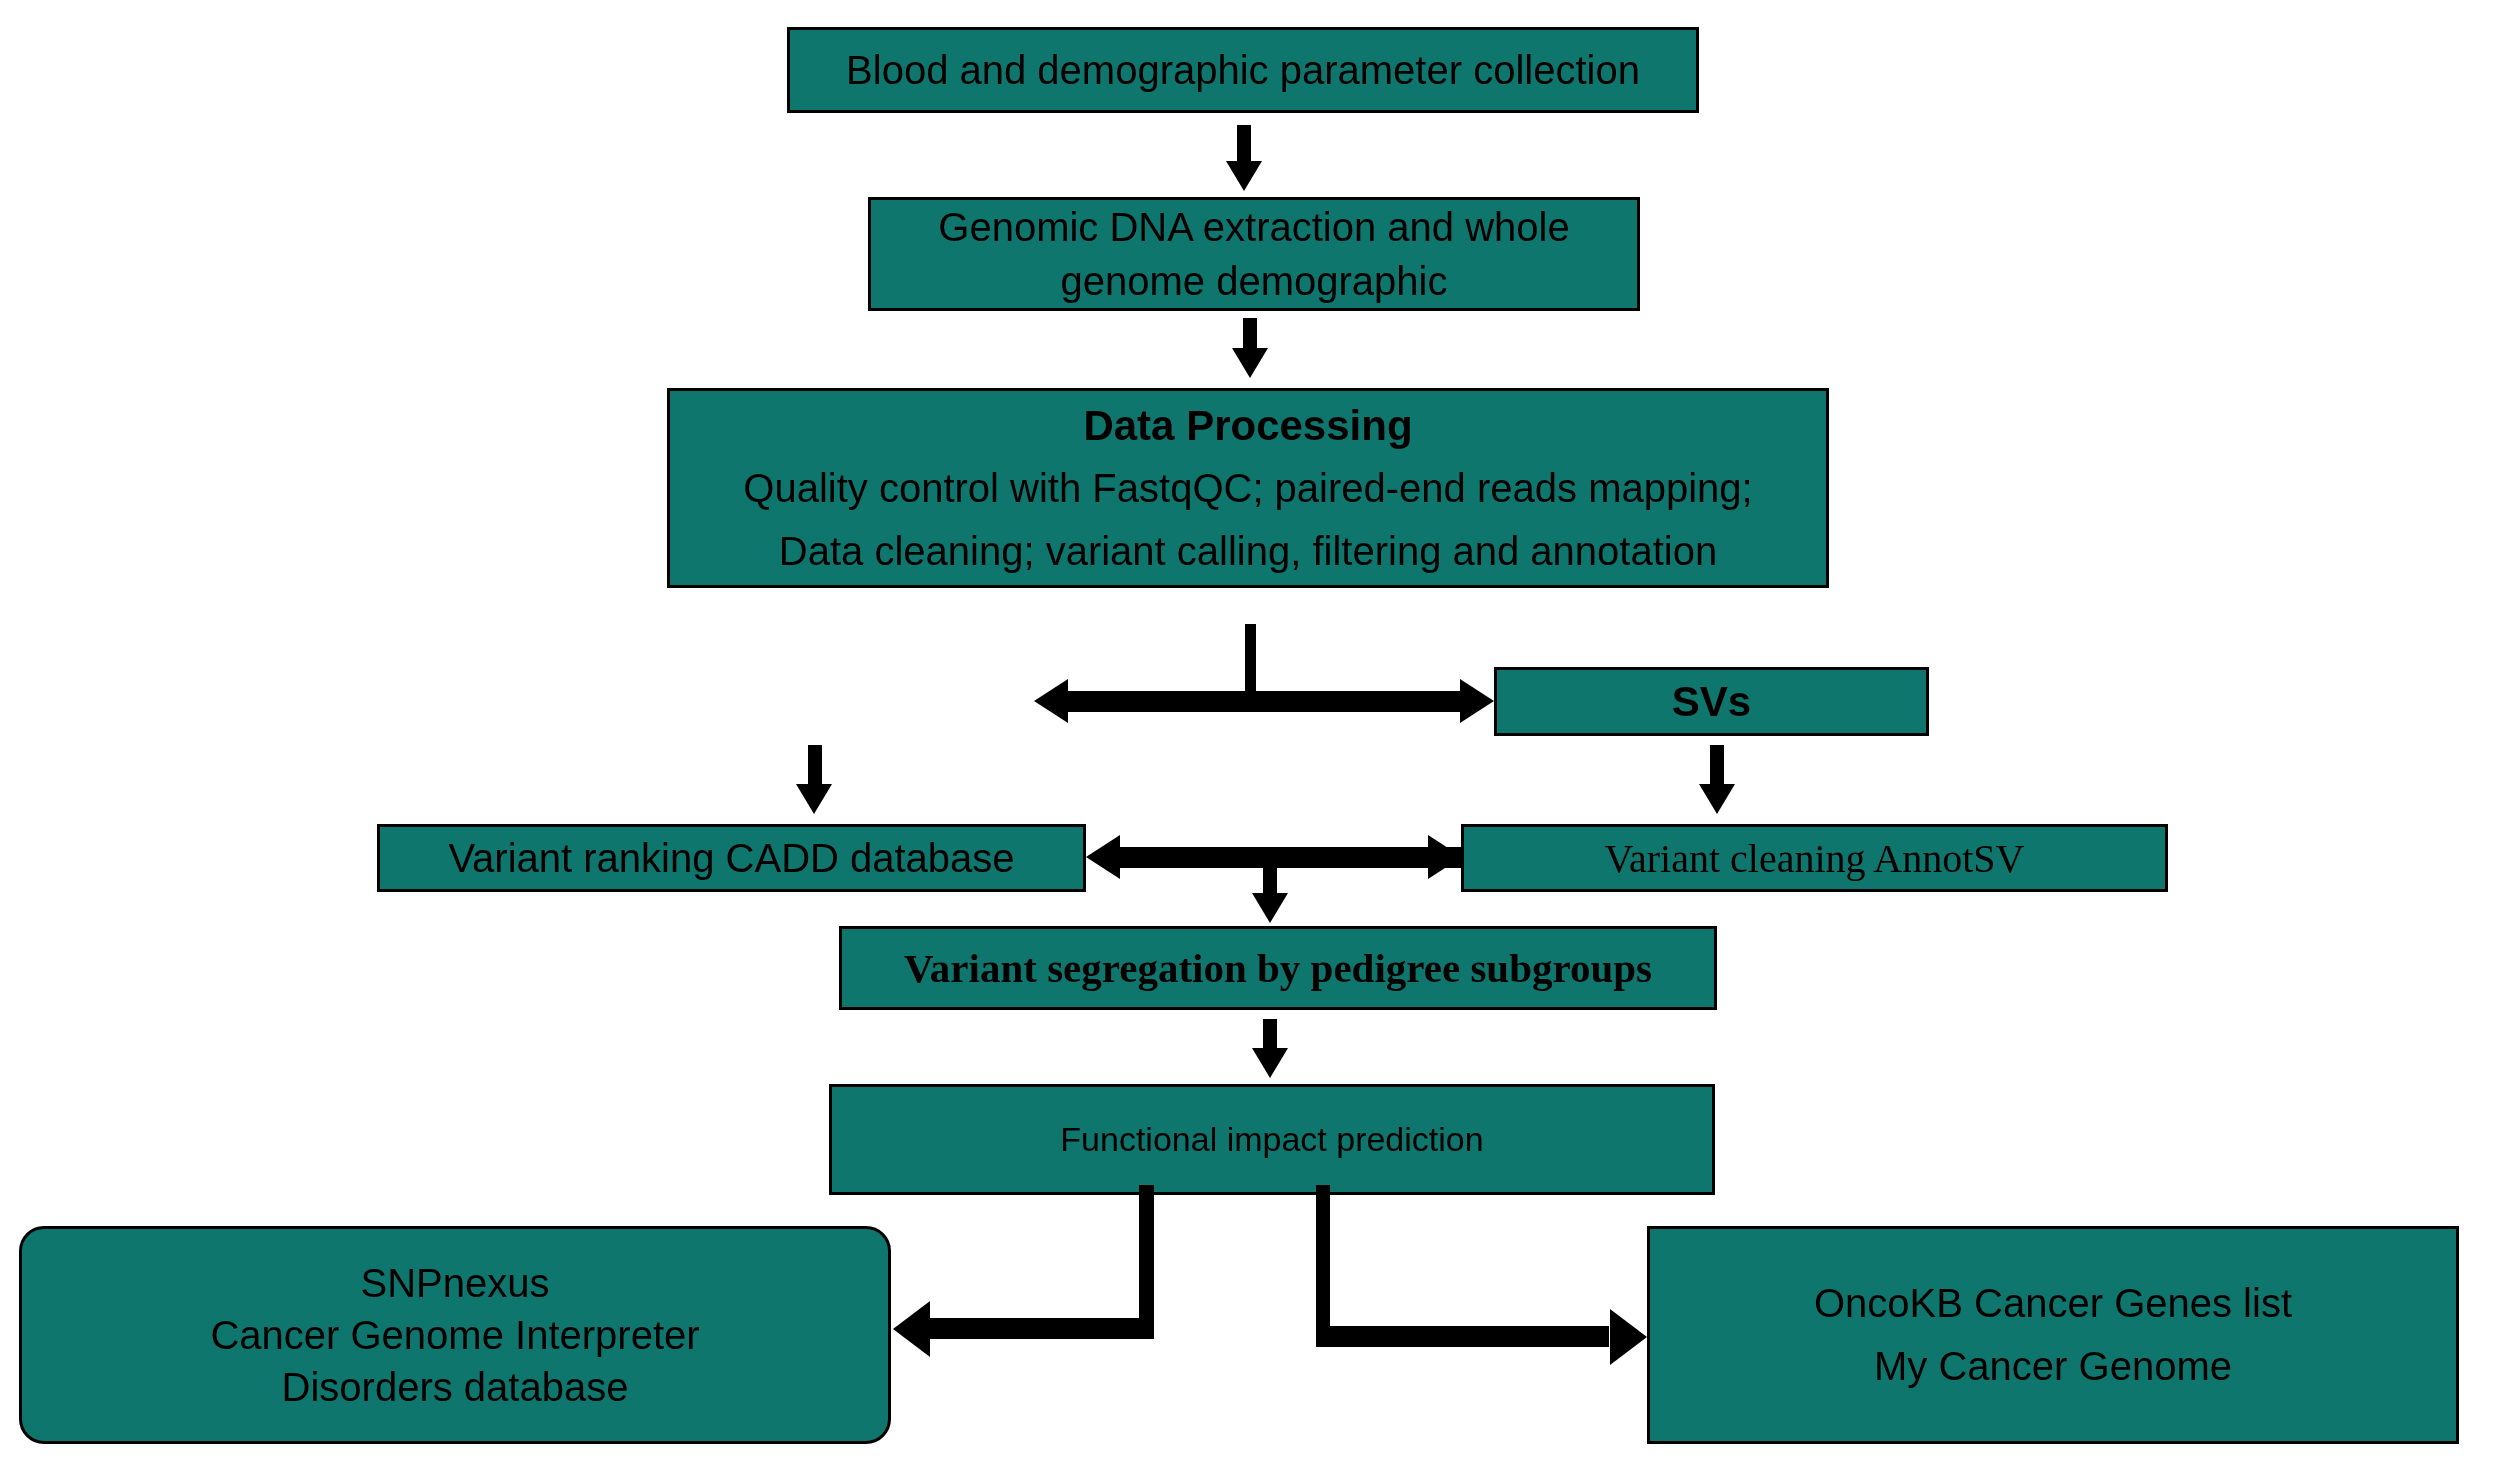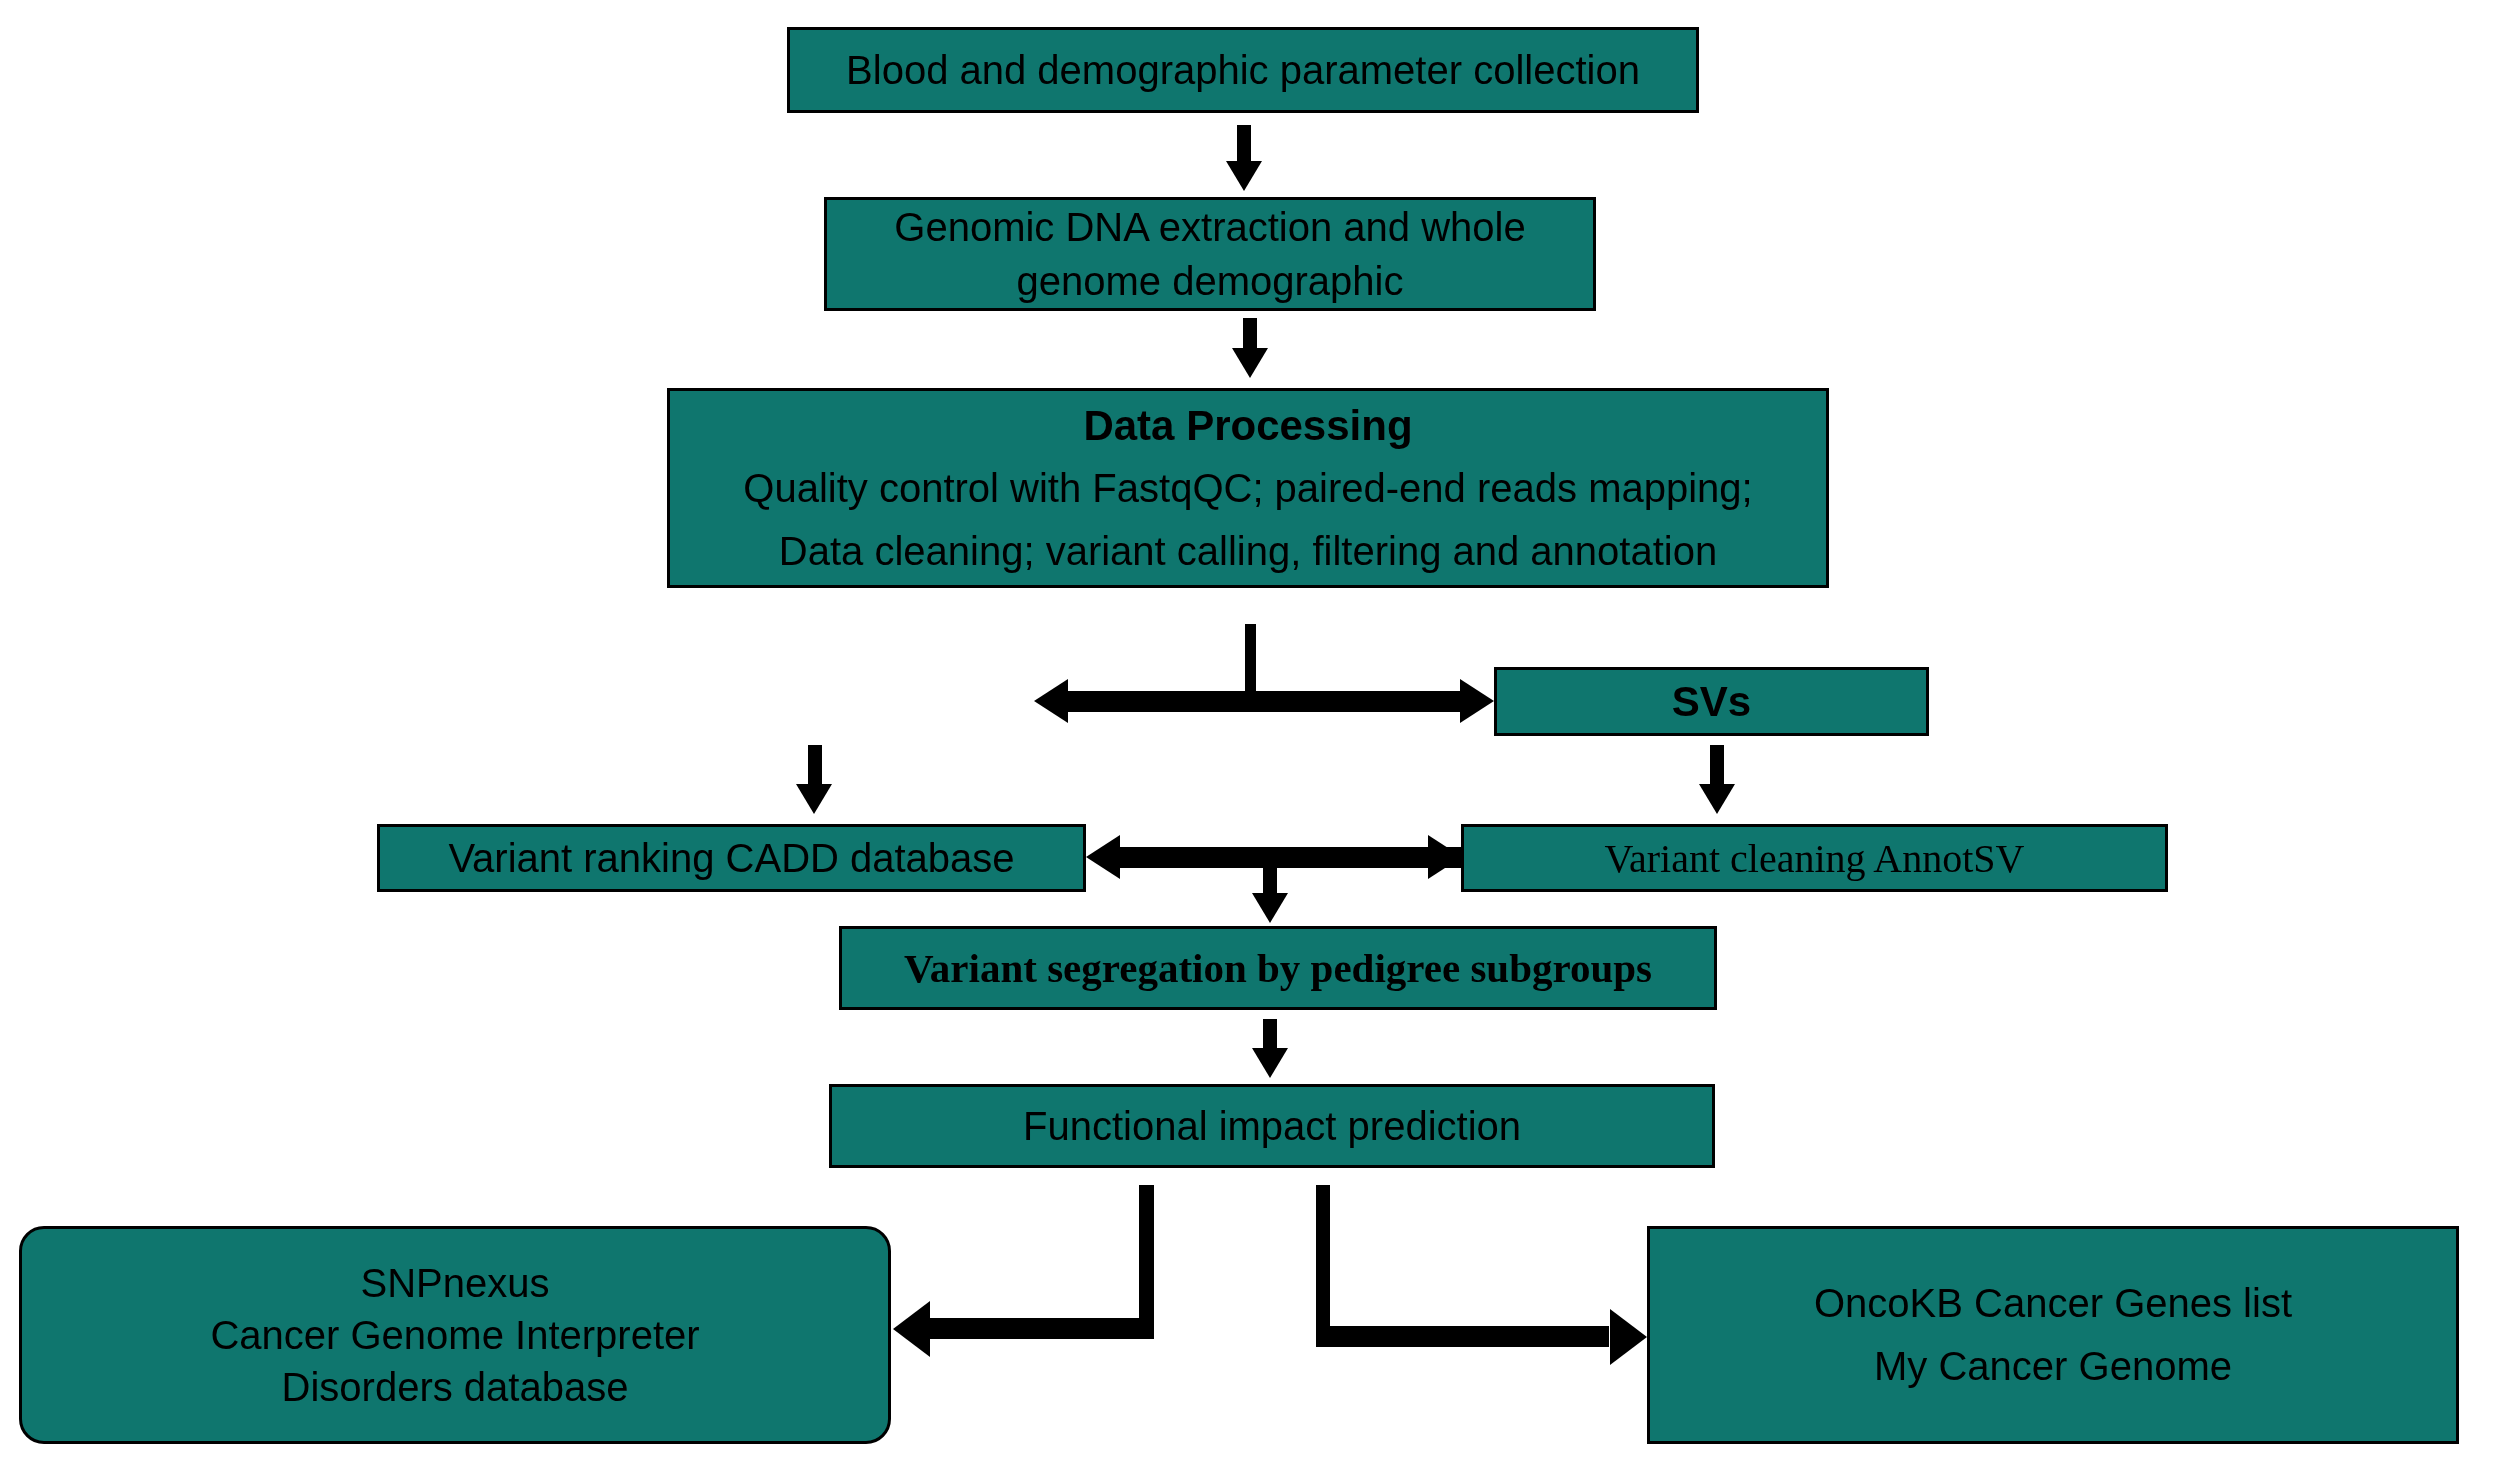--- a/index.html
+++ b/index.html
@@ -25,29 +25,29 @@
     align-items: center;
     justify-content: center;
     text-align: center;
   }
   .box .line { display: block; white-space: nowrap; }
   .sans  { font-family: "Liberation Sans", sans-serif; }
   .serif { font-family: "Liberation Serif", serif; }
 
   
   #box-blood        { left: 787px; top: 27px;   width: 912px; height: 86px; font-size: 40px; }
-  #box-dna          { left: 824px; top: 197px;  width: 772px; height: 114px; font-size: 40px; line-height: 54px; }
+  #box-dna          { left: 868px; top: 197px;  width: 772px; height: 114px; font-size: 40px; line-height: 54px; }
   #box-processing   { left: 667px; top: 388px;  width: 1162px; height: 200px; font-size: 40px; line-height: 63px; }
   #box-processing .title { font-size: 42px; font-weight: bold; }
   #box-snps         { left: 598px; top: 667px; width: 436px;  height: 69px; font-size: 42px; font-weight: bold; }
   #box-svs          { left: 1494px; top: 667px; width: 435px;  height: 69px; font-size: 42px; font-weight: bold; }
   #box-cadd         { left: 377px;  top: 824px; width: 709px; height: 68px; font-size: 40px; }
   #box-annotsv      { left: 1461px; top: 824px; width: 707px; height: 68px; font-size: 40px; }
   #box-segregation  { left: 839px; top: 926px; width: 878px; height: 84px; font-size: 41px; font-weight: bold; }
-  #box-functional   { left: 829px; top: 1084px; width: 886px; height: 84px; font-size: 40px; text-align: center; }
+  #box-functional   { left: 829px; top: 1084px; width: 886px; height: 111px; font-size: 34px; text-align: center; }
   #box-snptools     { left: 19px;   top: 1226px; width: 872px; height: 218px; font-size: 40px; line-height: 52px; border-radius: 25px; }
   #box-oncotools    { left: 1647px; top: 1226px; width: 812px; height: 218px; font-size: 40px; line-height: 63px; text-align: right; }
 
   
   .shaft, .vline { position: absolute; background: #000000; }
   .head { position: absolute; width: 0; height: 0; }
   .head-down  { border-left: 18px solid transparent; border-right: 18px solid transparent; border-top: 30px solid #000000; }
   .head-left  { border-top: 28px solid transparent; border-bottom: 28px solid transparent; border-right: 37px solid #000000; }
   .head-right { border-top: 28px solid transparent; border-bottom: 28px solid transparent; border-left: 37px solid #000000; }
   .head-left-big  { border-top: 22px solid transparent; border-bottom: 22px solid transparent; border-right: 34px solid #000000; }

